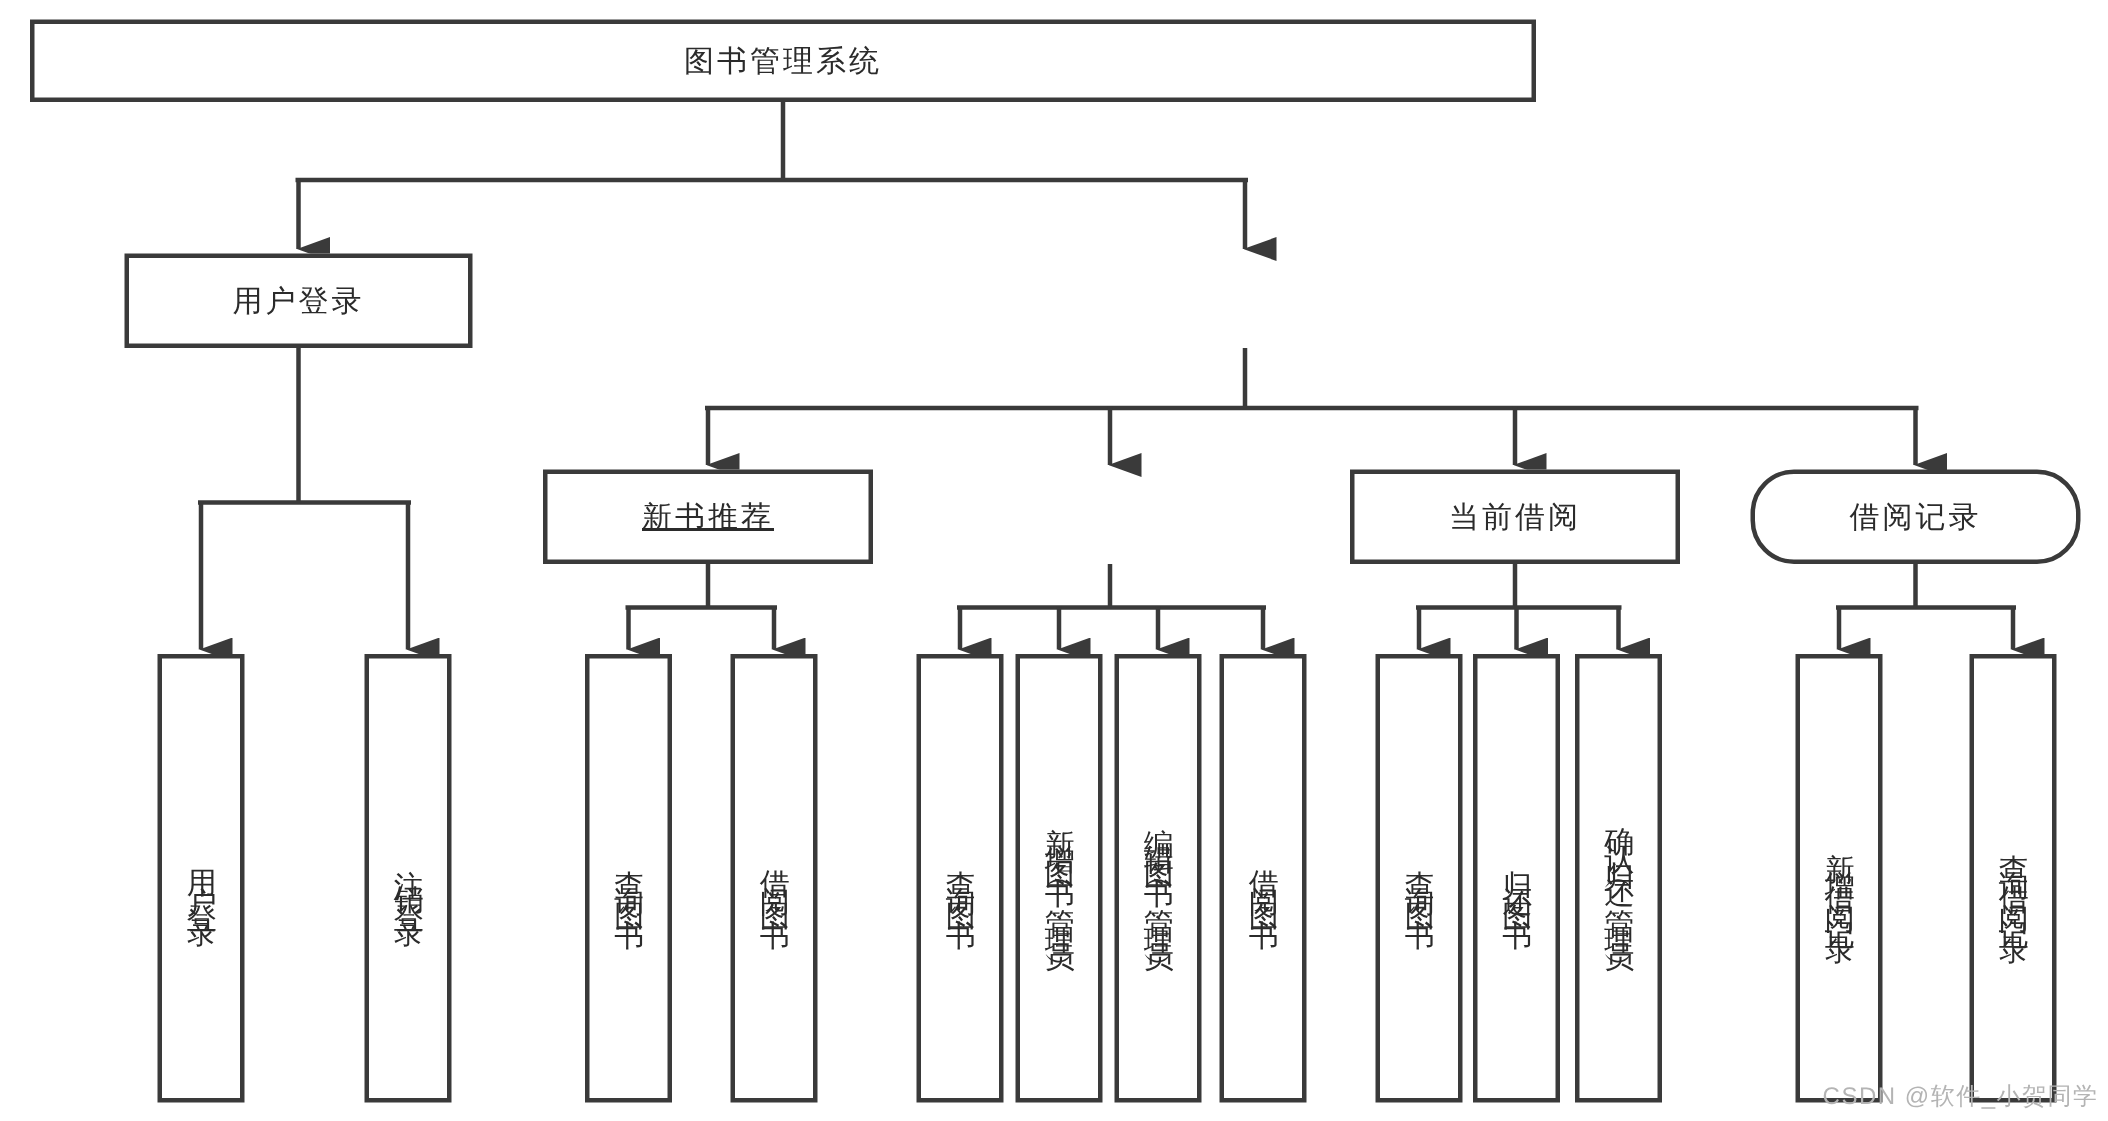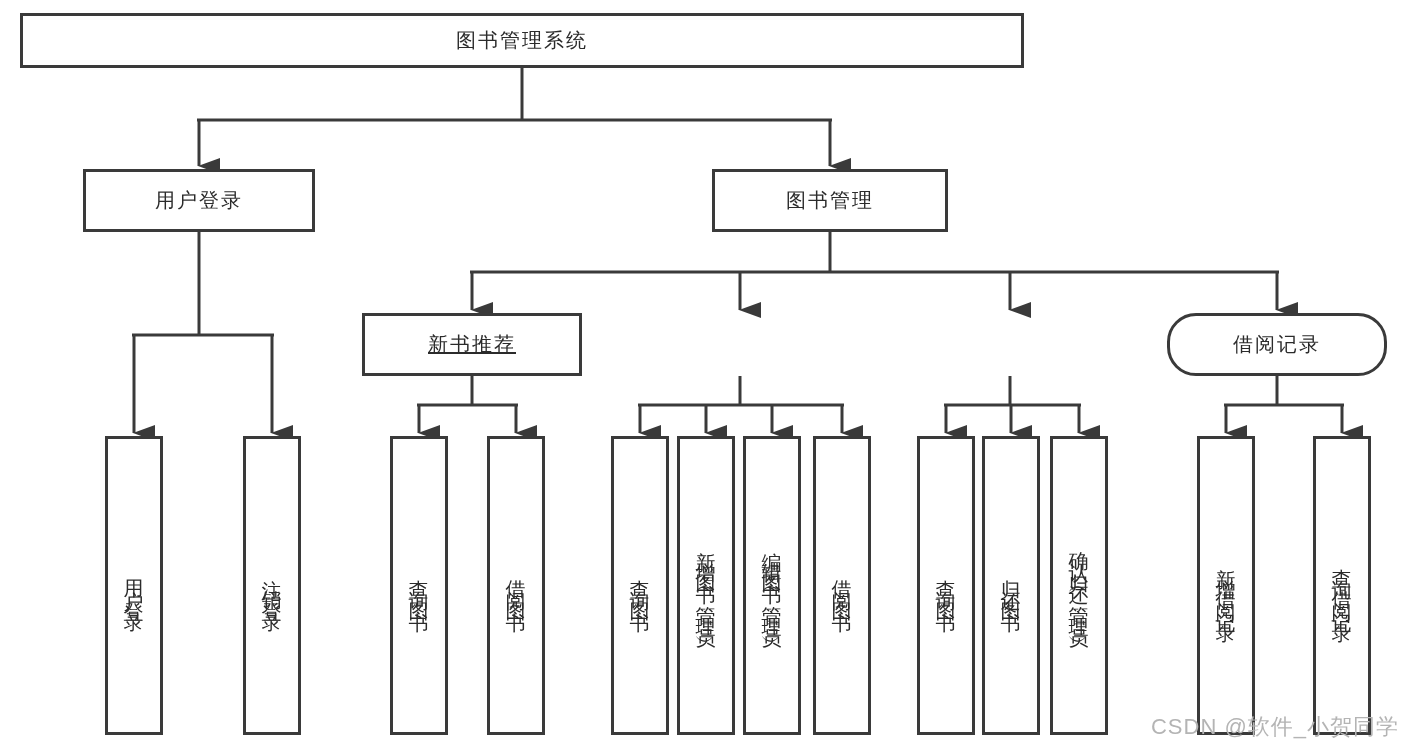--- a/index.html
+++ b/index.html
@@ -44,21 +44,21 @@
     text-orientation:mixed;
     font-size:20px;
     letter-spacing:11px;
     line-height:1;
     white-space:nowrap;
   }
   .watermark{
     position:absolute;
     right:6px;bottom:5px;
     color:var(--watermark);
-    font-size:22px;
+    font-size:16px;
     letter-spacing:1px;
     z-index:10;
     pointer-events:none;
   }
 </style>
 </head>
 <body>
 
 <div class="stage">
 
@@ -114,23 +114,23 @@
       <line x1="1277" y1="376" x2="1277" y2="406"></line>
       <line x1="1224" y1="405" x2="1344" y2="405"></line>
       <line x1="1226" y1="404" x2="1226" y2="433" marker-end="url(#ah)"></line>
       <line x1="1342" y1="404" x2="1342" y2="433" marker-end="url(#ah)"></line>
     </g>
   </svg>
 
   <div class="box" style="left:20px;top:13px;width:1004px;height:55px;">图书管理系统</div>
 
   <div class="box" style="left:83px;top:169px;width:232px;height:63px;">用户登录</div>
-  <div class="box" style="left:712px;top:169px;width:236px;height:63px;">图书管理</div>
 
   <div class="box" style="left:362px;top:313px;width:220px;height:63px;text-decoration:underline;">新书推荐</div>
+  <div class="box" style="left:900px;top:313px;width:220px;height:63px;">当前借阅</div>
   <div class="box" style="left:1167px;top:313px;width:220px;height:63px;border-radius:29px;">借阅记录</div>
 
   <div class="vbox" style="left:105px;">
     <span>用户登录</span>
   </div>
   <div class="vbox" style="left:243px;">
     <span>注销登录</span>
   </div>
 
   <div class="vbox" style="left:390px;">

